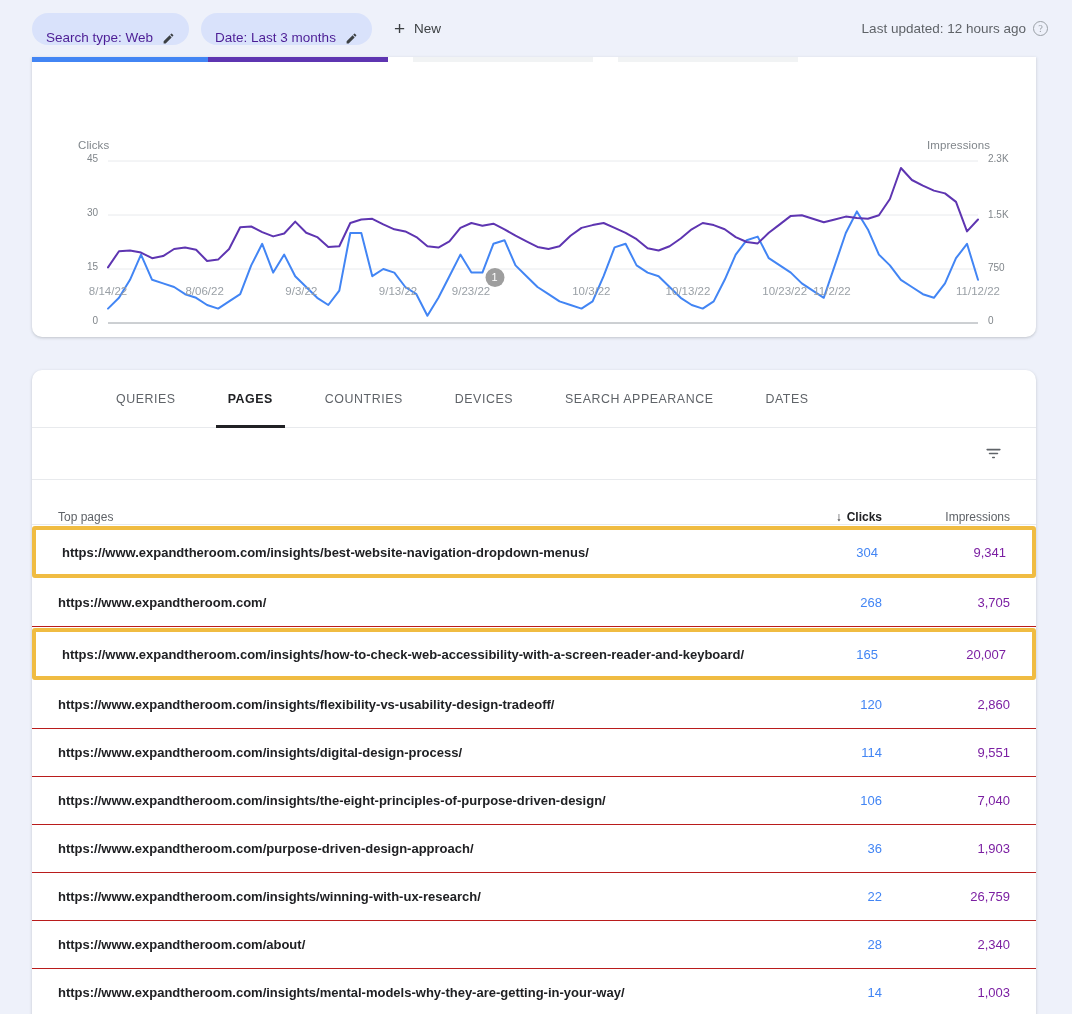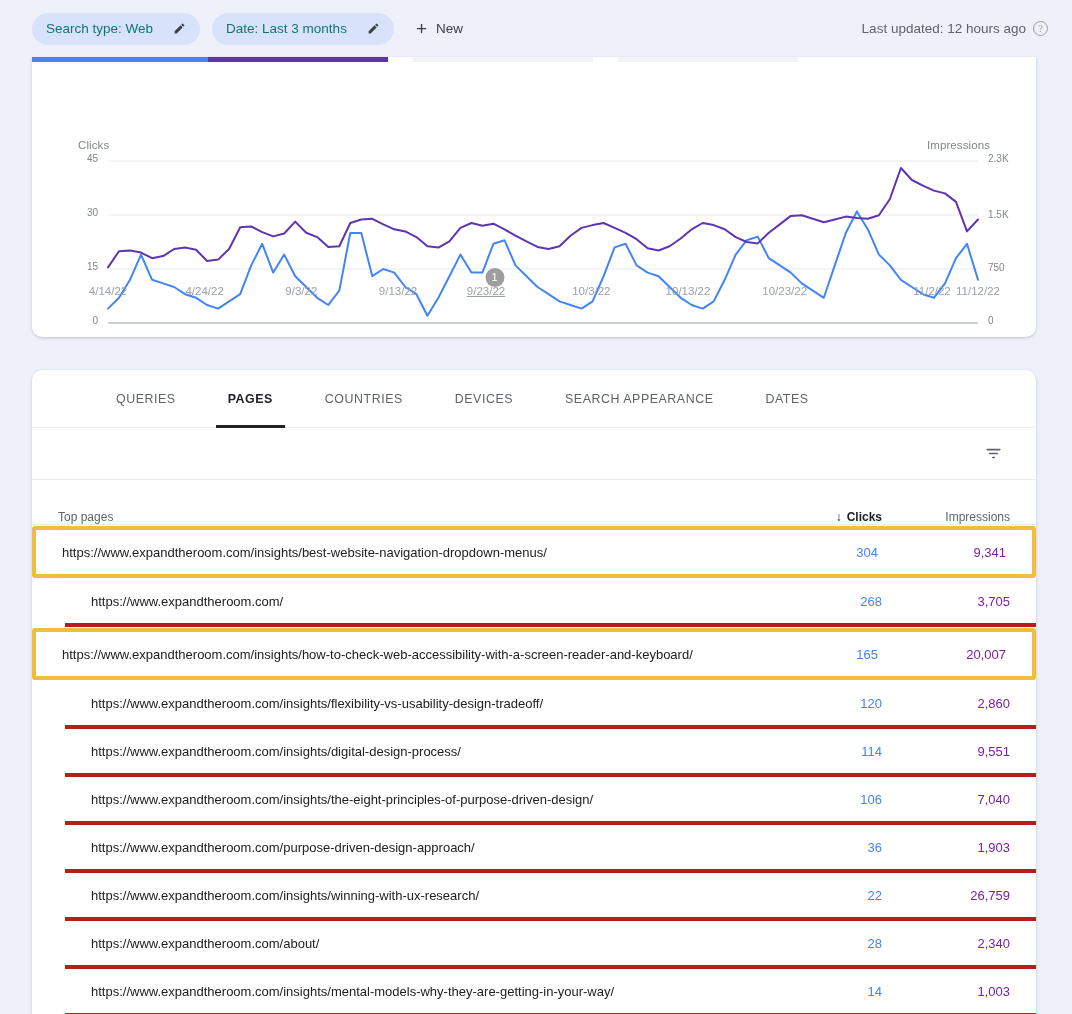--- a/index.html
+++ b/index.html
@@ -13,23 +13,23 @@
 
   
   .filterbar {
     position: absolute; left: 0; top: 0;
     width: 1072px; height: 57px;
     background: #eef1fa;
     display: flex; align-items: center;
     padding: 0 24px 0 32px;
   }
   .chip {
-    display: flex; align-items: center; gap: 20px;
+    display: flex; align-items: flex-end; gap: 9px;
     background: #d9e2fb;
-    color: #0f766e;
+    color: #4c1d95;
     border-radius: 16px;
     height: 32px;
     padding: 0 14px;
     font-size: 13.5px;
     margin-right: 12px;
     cursor: pointer;
     white-space: nowrap;
   }
   .pencil { width: 13px; height: 13px; display:block; }
   .newbtn {
@@ -141,26 +141,25 @@
   .col-page  { flex: 1 1 auto; }
   .col-num   { width: 128px; text-align: right; }
   .sortcell  { display: inline-flex; align-items: center; gap: 5px; justify-content: flex-end; width: 100%; cursor: pointer; }
   .sortcell .arrow { font-size: 12px; color: #202124; }
   .sortcell .lbl   { color: #202124; font-weight: 700; }
 
   .rows { border-top: 1px solid #e8eaed; }
   .trow {
     display: flex; align-items: center;
     height: 48px; padding: 0 26px;
-    border-bottom: 4px solid #b91c1c;
+    border-bottom: 1px solid #b91c1c;
     font-size: 13px;
     position: relative;
-    margin-left: 33px;
-  }
-  .trow .url { flex: 1 1 auto; color: #202124; cursor: pointer; white-space: nowrap; overflow: hidden; text-overflow: ellipsis; }
+  }
+  .trow .url { flex: 1 1 auto; color: #202124; cursor: pointer; white-space: nowrap; overflow: hidden; text-overflow: ellipsis; font-weight: bold; }
   .trow .clicks { width: 128px; text-align: right; color: #4285f4; }
   .trow .impr   { width: 128px; text-align: right; color: #7b1fa2; }
 
   .trow.hl {
     border: 4px solid #f0bc42;
     border-radius: 3px;
     height: 52px;
     margin: 1px 0;
   }
 </style>
@@ -222,29 +221,29 @@
 
   <div id="chart-overlays">
       <span class="ytick" style="left: 26px; top: 258px;">0</span>
       <span class="ytick" style="left: 26px; top: 204px;">15</span>
       <span class="ytick" style="left: 26px; top: 150px;">30</span>
       <span class="ytick" style="left: 26px; top: 96px;">45</span>
       <span class="ytick right" style="left: 956px; top: 258px;">0</span>
       <span class="ytick right" style="left: 956px; top: 205.174px;">750</span>
       <span class="ytick right" style="left: 956px; top: 152.348px;">1.5K</span>
       <span class="ytick right" style="left: 956px; top: 96px;">2.3K</span>
-      <span class="xtick" style="left: 76px;">4/14/22</span>
-      <span class="xtick" style="left: 172.667px;">4/24/22</span>
+      <span class="xtick" style="left: 76px;">8/14/22</span>
+      <span class="xtick" style="left: 172.667px;">8/06/22</span>
       <span class="xtick" style="left: 269.333px;">9/3/22</span>
       <span class="xtick" style="left: 366px;">9/13/22</span>
-      <span class="xtick" style="left: 454px; text-decoration: underline;">9/23/22</span>
+      <span class="xtick" style="left: 439px;">9/23/22</span>
       <span class="xtick" style="left: 559.333px;">10/3/22</span>
       <span class="xtick" style="left: 656px;">10/13/22</span>
       <span class="xtick" style="left: 752.667px;">10/23/22</span>
-      <span class="xtick" style="left: 900px; text-align: center;">11/2/22</span>
+      <span class="xtick" style="left: 800px; text-align: center;">11/2/22</span>
       <span class="xtick" style="left: 946px;">11/12/22</span>
       <span class="annot-badge" style="left: 462.667px;">1</span>
     </div>
 </div>
 
 <div class="table-card">
 
   <div class="tabs" id="tabs">
       <div class="tab">
         <span>QUERIES</span>

